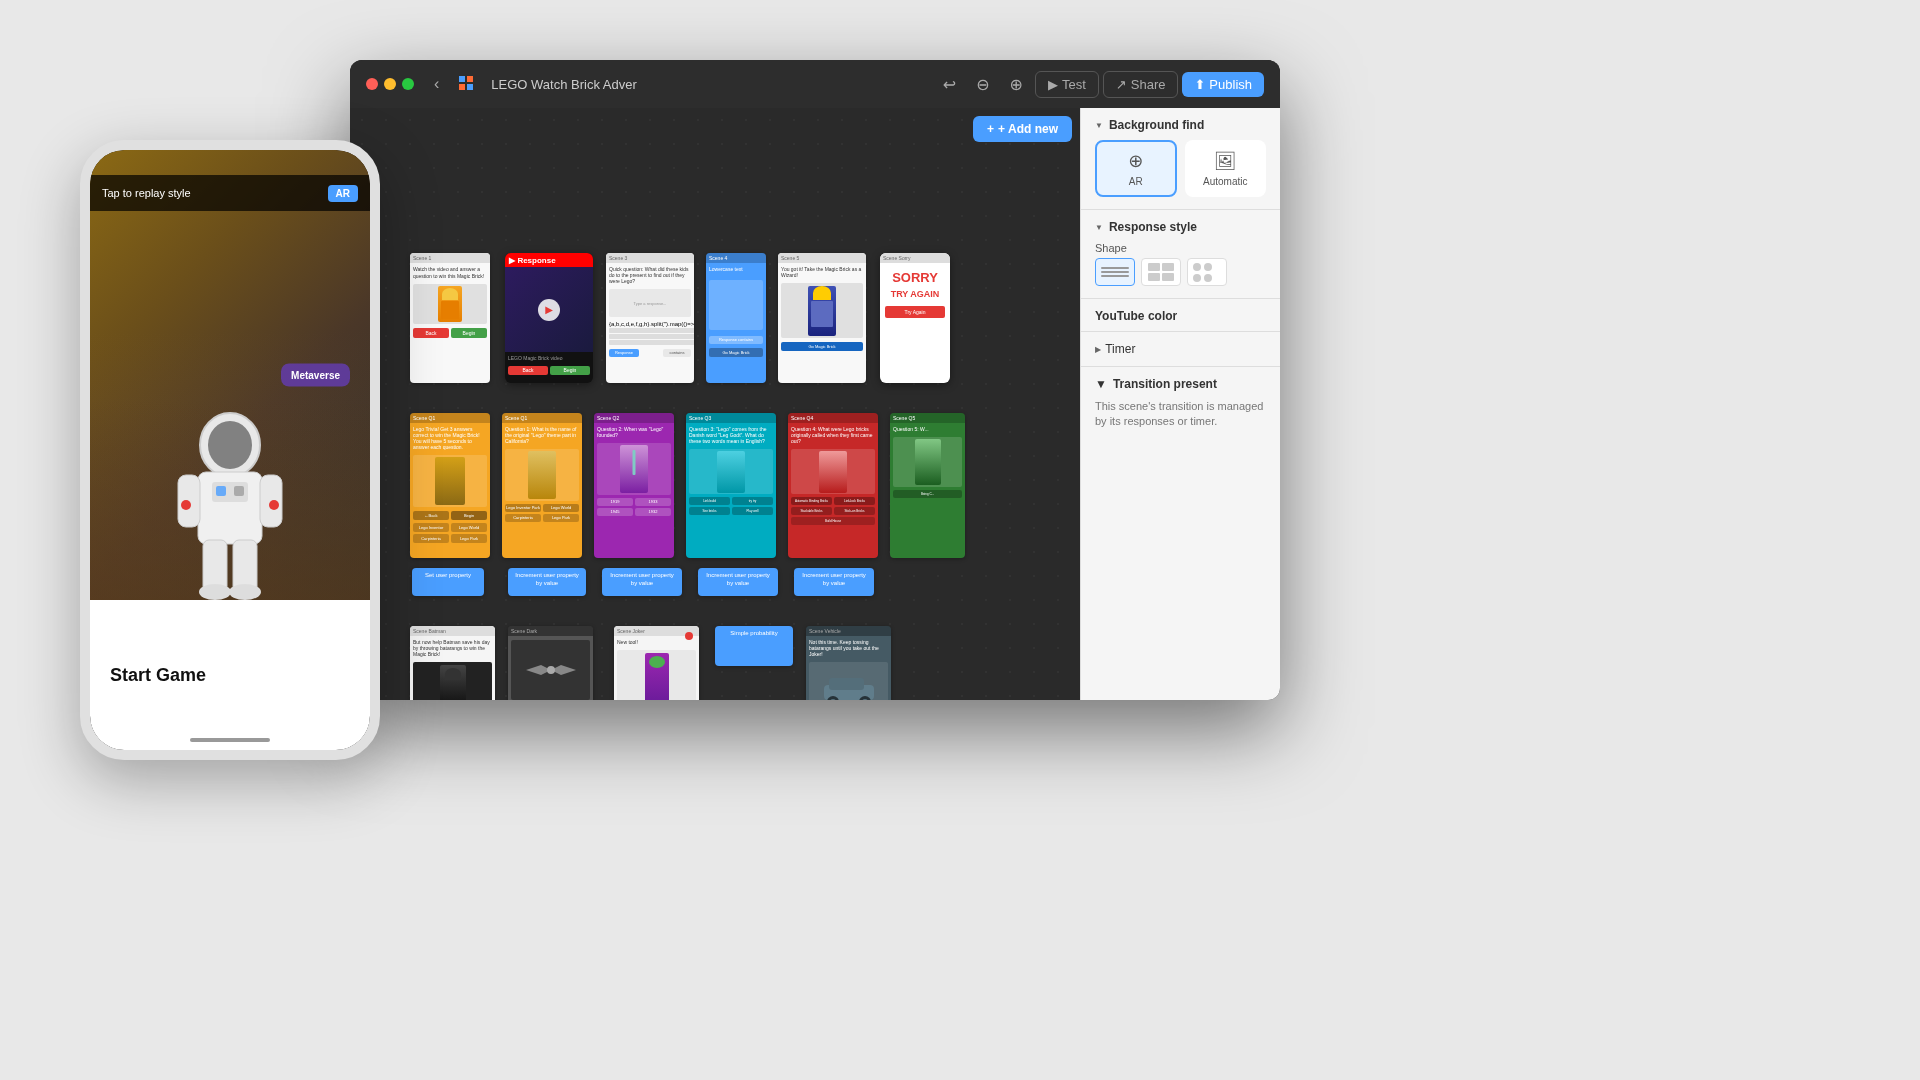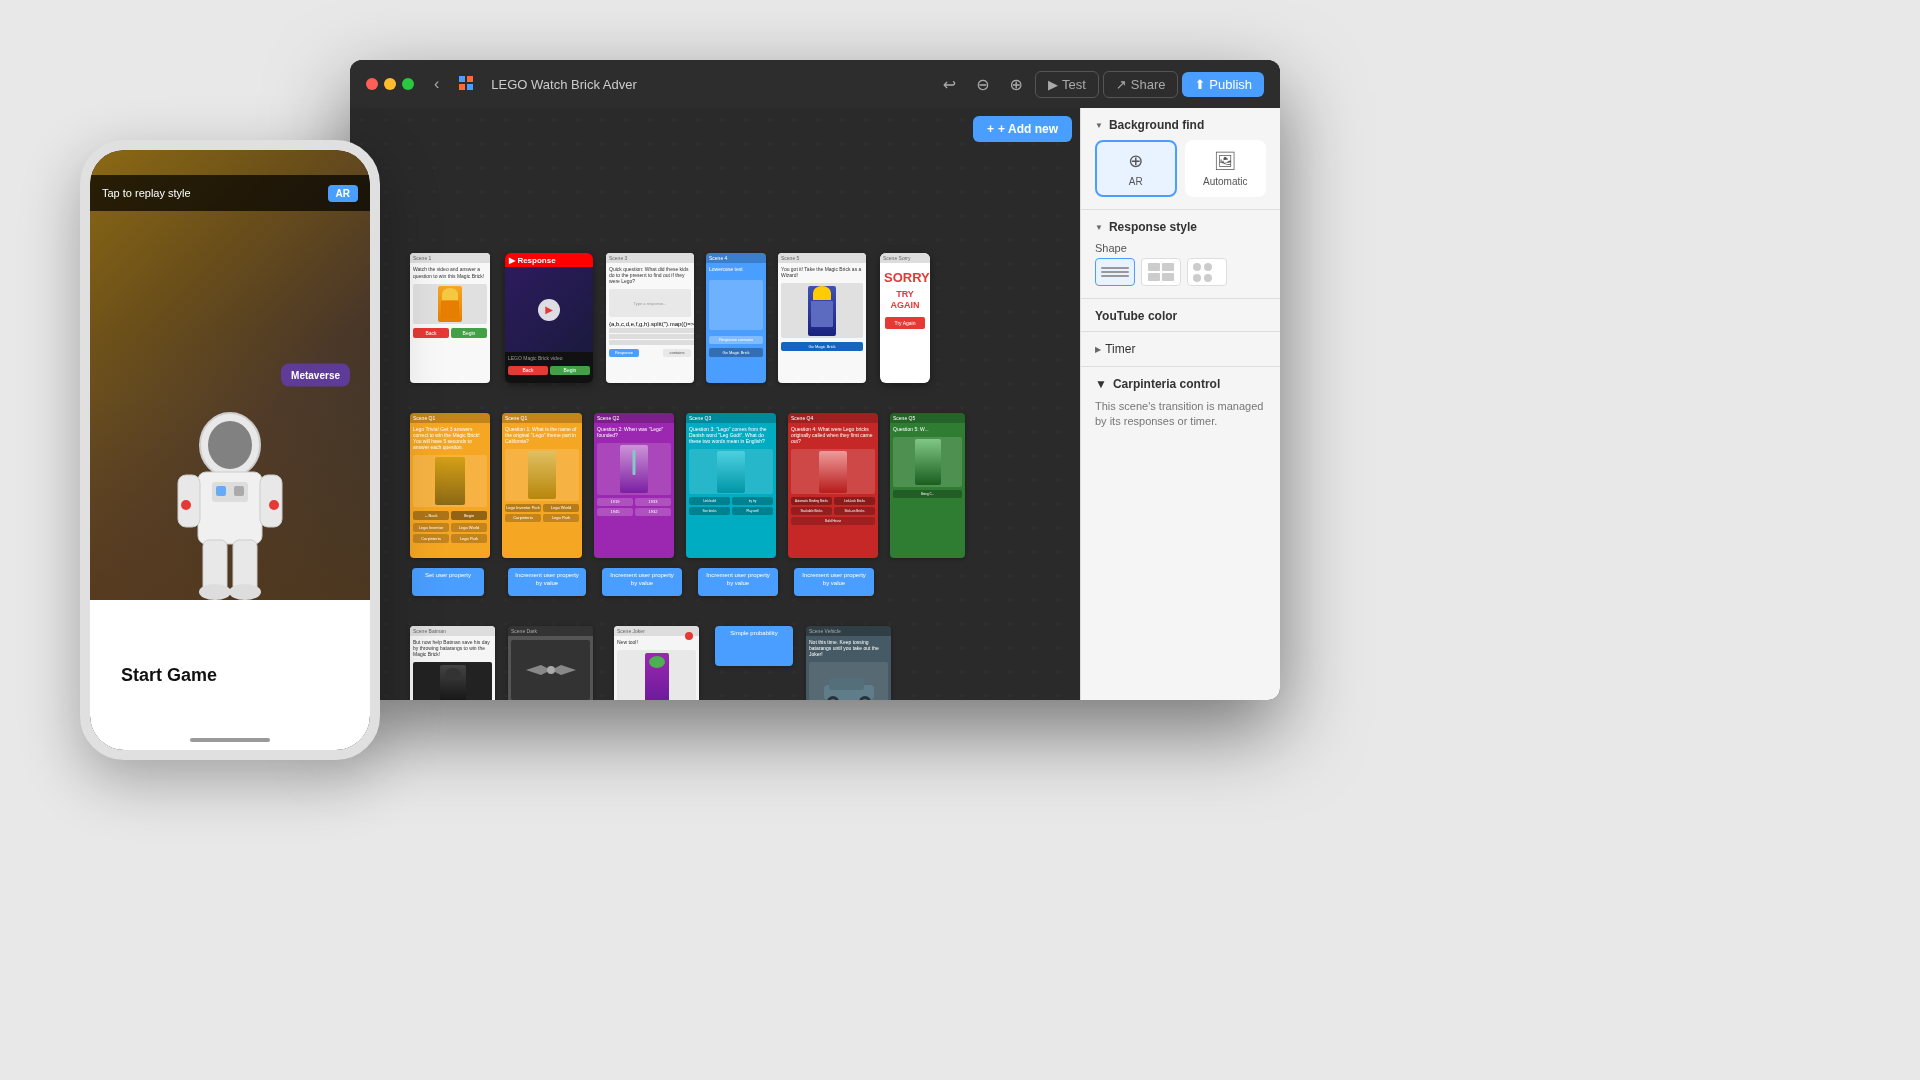--- a/index.html
+++ b/index.html
@@ -100,21 +100,21 @@
       padding: 3px 8px;
       border-radius: 4px;
     }
     .phone-bottom-area {
       width: 100%;
       height: 25%;
       background: white;
       display: flex;
       align-items: center;
       justify-content: flex-start;
-      padding: 16px 31px;
+      padding: 16px 20px;
     }
     .phone-start-game {
       color: #111;
       font-size: 18px;
       font-weight: 600;
     }
     .phone-home-indicator {
       position: absolute;
       bottom: 8px;
       left: 50%;
@@ -692,21 +692,21 @@
           <div style="width:28px;height:50px;background:linear-gradient(#3f51b5,#1a237e);border-radius:2px;position:relative;">
             <div style="width:18px;height:14px;background:#ffcc02;border-radius:50% 50% 0 0;margin:0 auto;"></div>
             <div style="width:22px;height:26px;background:#5c6bc0;margin:1px auto;border-radius:1px;"></div>
           </div>
         </div>
         <div style="padding:2px 3px;">
           <div style="background:#1565c0;height:9px;border-radius:2px;font-size:4px;color:white;text-align:center;line-height:9px;">Go Magic Brick</div>
         </div>
       </div>
 
-      <div class="sorry-card" style="left:530px;top:145px;width:50px;height:130px;">
+      <div class="sorry-card" style="left:530px;top:145px;width:70px;height:130px;">
         <div style="background:#ddd;height:10px;display:flex;align-items:center;padding:0 3px;font-size:5px;color:#666;">Scene Sorry</div>
         <div class="sorry-text" style="font-size:13px;font-weight:900;color:#e53935;text-align:center;padding:8px 4px 2px;line-height:1.1;">SORRY</div>
         <div style="color:#e53935;font-size:9px;font-weight:700;text-align:center;padding:2px;line-height:1.2;">TRY AGAIN</div>
         <div style="padding:4px 5px;">
           <div style="background:#e53935;color:white;font-size:5px;text-align:center;padding:3px;border-radius:2px;">Try Again</div>
         </div>
       </div>
 
       <div class="mini-card" style="left:60px;top:305px;width:80px;height:145px;background:#f5a623;">
         <div style="background:rgba(0,0,0,0.2);height:10px;display:flex;align-items:center;padding:0 3px;font-size:5px;color:white;">Scene Q1</div>
@@ -934,20 +934,20 @@
       </div>
 
       <div class="panel-section timer-section">
         <span class="triangle-right">▶</span>
         <span>Timer</span>
       </div>
 
       <div class="transition-section">
         <div class="transition-header">
           <span>▼</span>
-          <span>Carpinteria control</span>
+          <span>Transition present</span>
         </div>
         <p class="transition-desc">This scene's transition is managed by its responses or timer.</p>
       </div>
 
     </div>
   </div>
 </div>
 
 </body></html>

